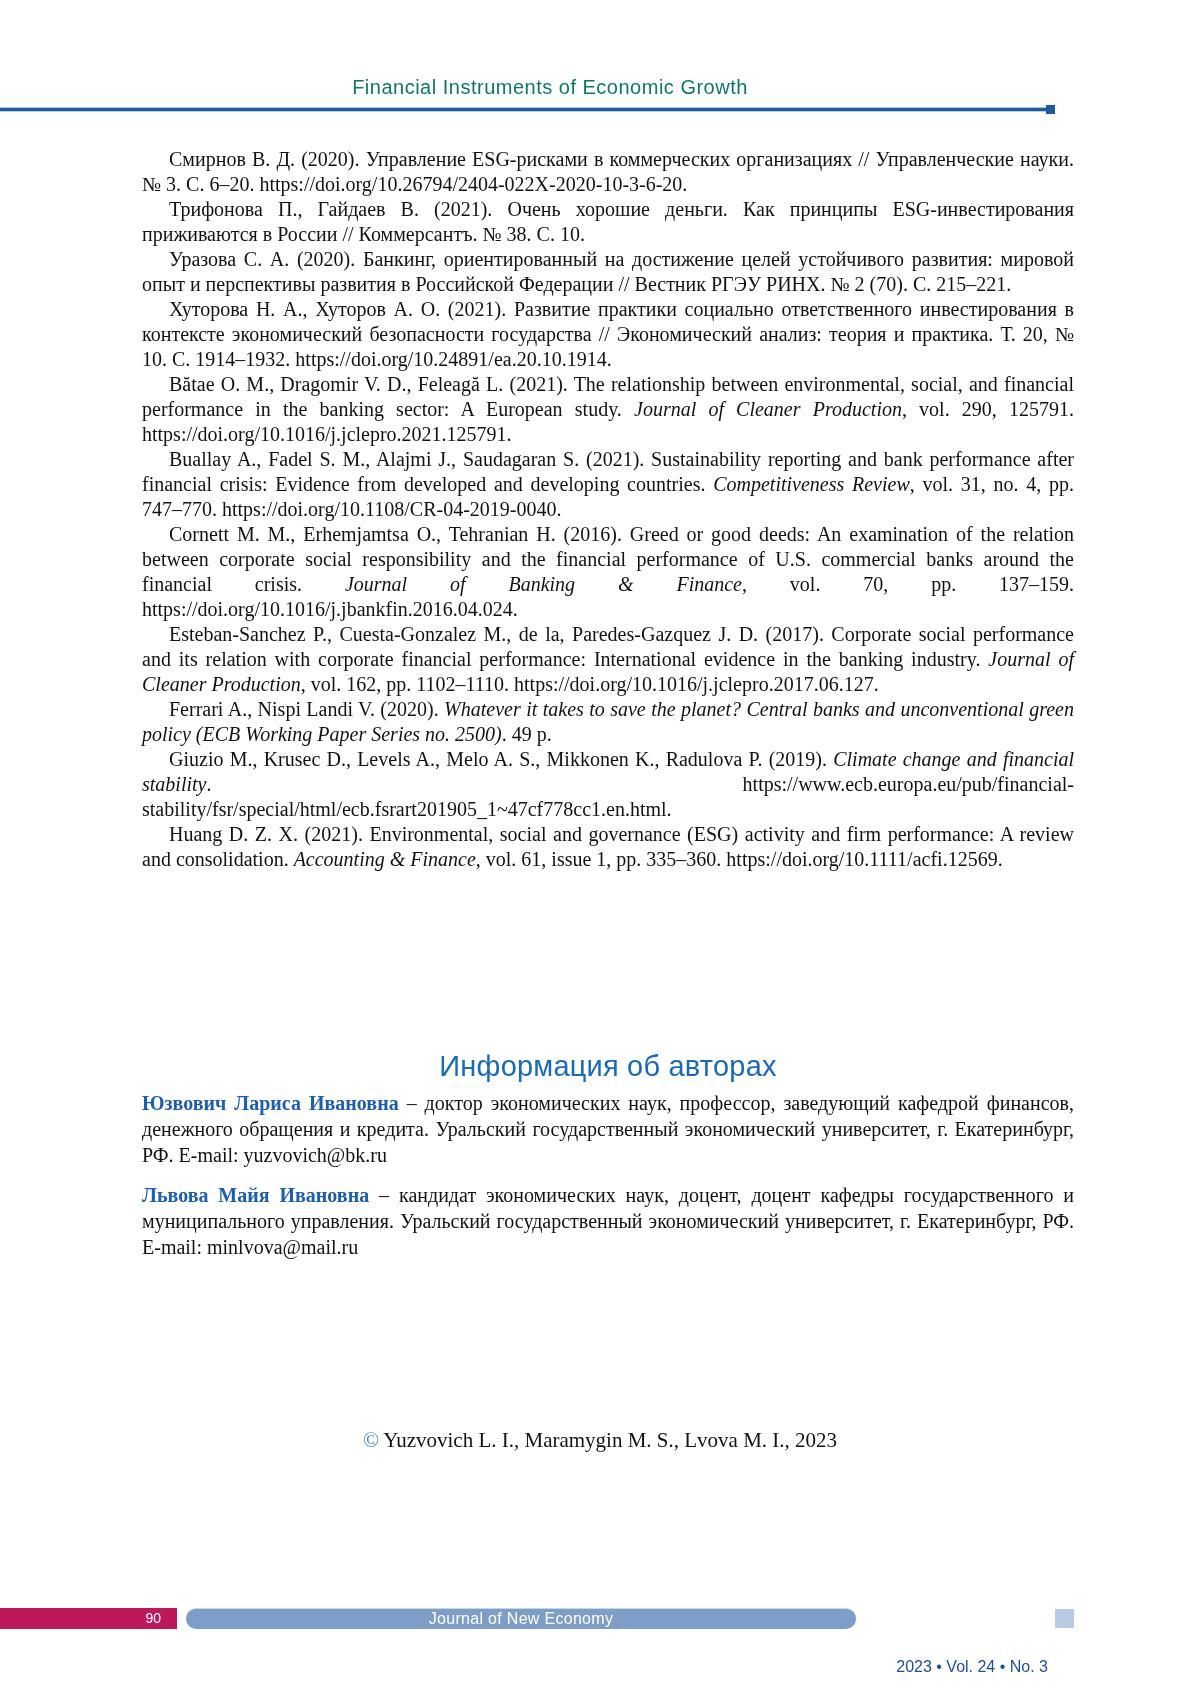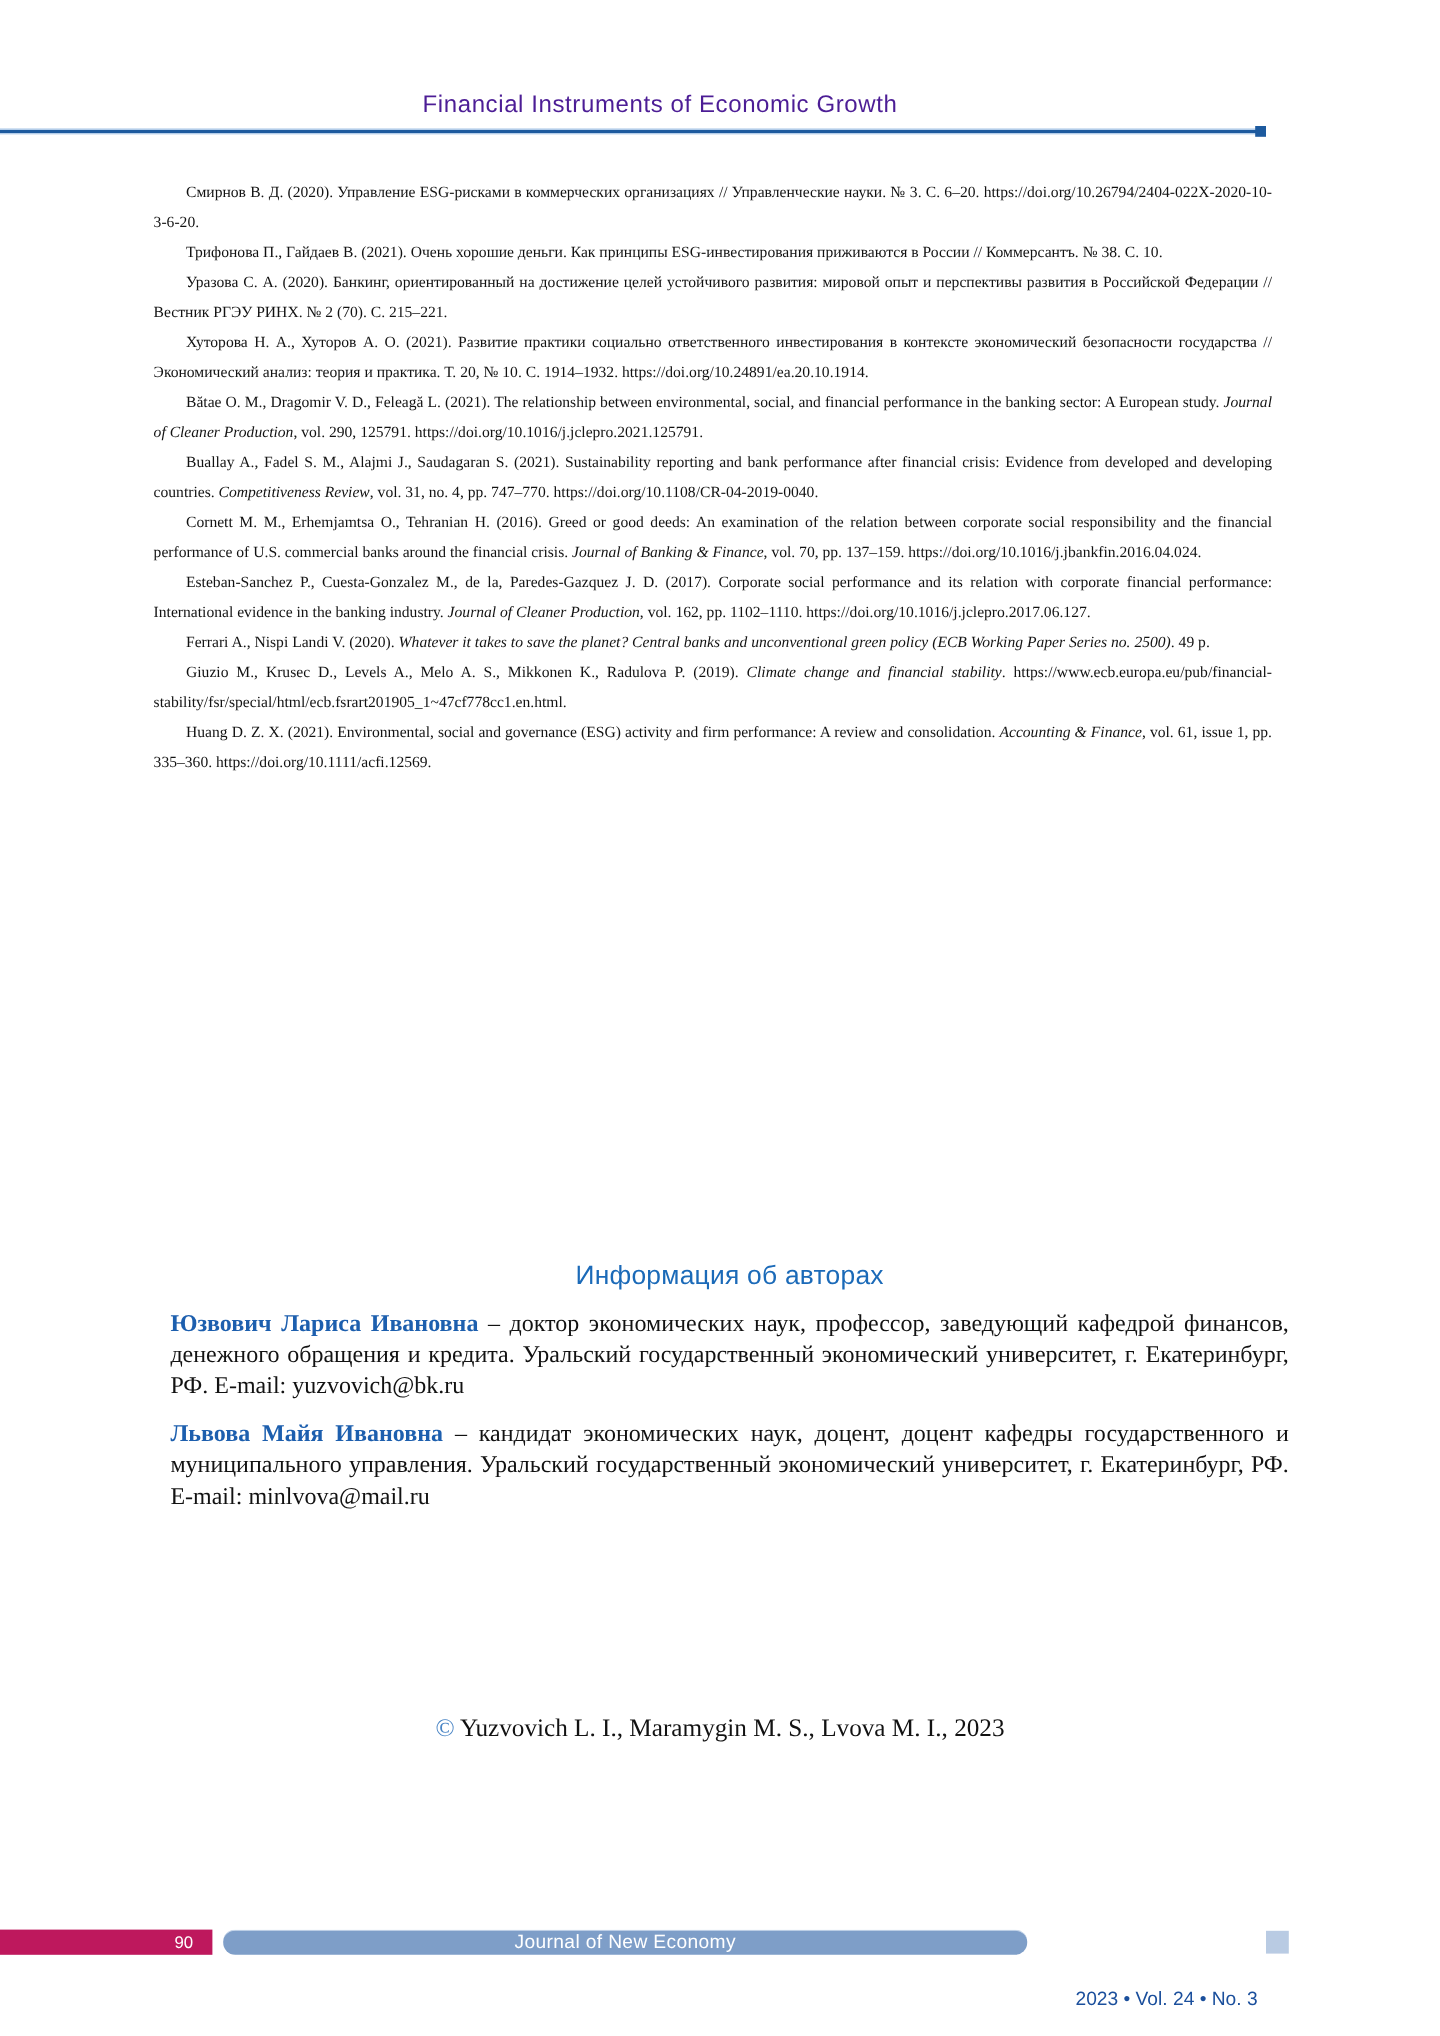--- a/index.html
+++ b/index.html
@@ -4,41 +4,41 @@
 <style>
   html,body{margin:0;padding:0;background:#ffffff;}
   .page{
     position:relative;width:1200px;height:1697px;background:#ffffff;overflow:hidden;
     font-family:"Liberation Serif","DejaVu Serif",serif;color:#121212;
   }
   
   .running-title{
     position:absolute;top:76px;left:0;width:1100px;text-align:center;
     font-family:"Liberation Sans","DejaVu Sans",sans-serif;
-    font-size:20px;font-weight:400;letter-spacing:.5px;color:#4c1d95;
+    font-size:20px;font-weight:400;letter-spacing:.5px;color:#0f766e;
   }
   .header-rule{
     position:absolute;top:107px;left:0;width:1050px;height:5px;
     background:linear-gradient(to bottom,#b4cde9 0 20%,#1d5a9e 20% 80%,#b4cde9 80% 100%);
   }
   .header-rule-endcap{
     position:absolute;top:105px;left:1046px;width:9px;height:9px;background:#1d5a9e;
   }
   
   .references{
-    position:absolute;top:147px;left:128px;width:932px;
-    font-size:13px;line-height:25px;text-align:justify;
+    position:absolute;top:147px;left:142px;width:932px;
+    font-size:20px;line-height:25px;text-align:justify;
   }
   .references p.ref{margin:0;text-indent:27px;}
   .references .it{font-style:italic;}
   
   .authors-heading{
     position:absolute;top:1050px;left:142px;width:932px;text-align:center;
     font-family:"Liberation Sans","DejaVu Sans",sans-serif;
-    font-size:22px;font-weight:400;color:#1b6ab8;letter-spacing:.2px;
+    font-size:29px;font-weight:400;color:#1b6ab8;letter-spacing:.2px;
   }
   .authors{
     position:absolute;top:1090px;left:142px;width:932px;
     font-size:20px;line-height:26px;text-align:justify;
   }
   .authors p.author{margin:0 0 14px 0;}
   .author-name{font-weight:bold;color:#1d5fae;}
   
   .copyright{
     position:absolute;top:1428px;left:0;width:1200px;text-align:center;

